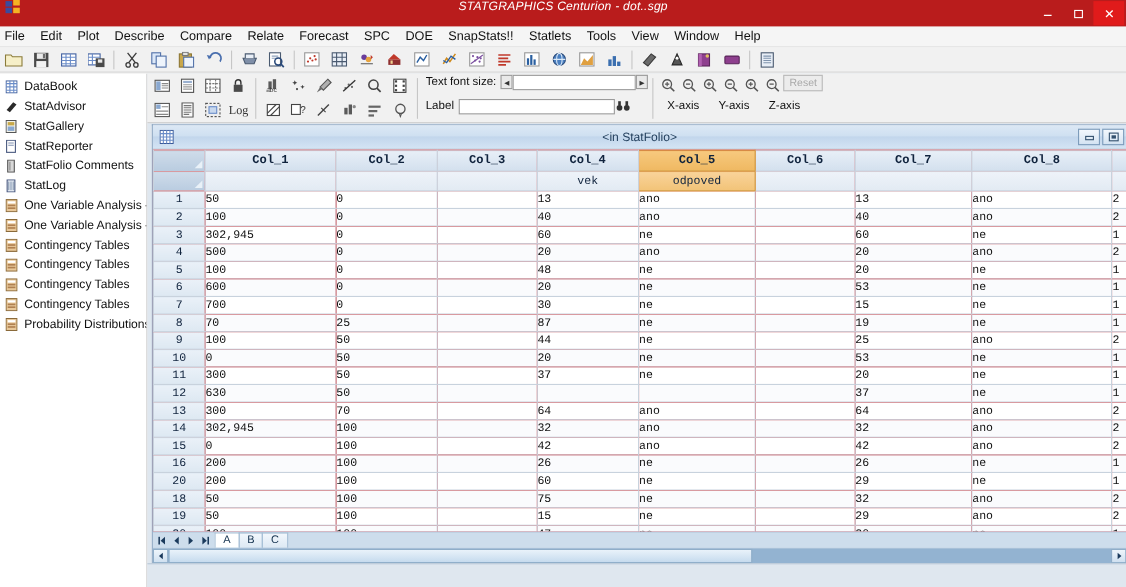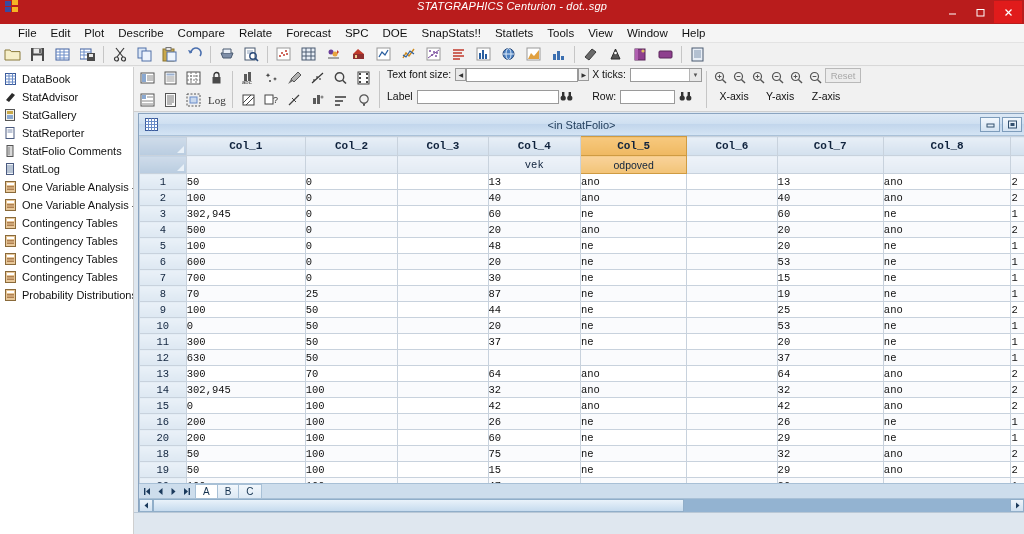--- a/index.html
+++ b/index.html
@@ -45,21 +45,21 @@
   .wbtn.close { background:#e01b1b; font-size:13px; }
   .wbtn svg { display:block; }
 
   
   .menubar {
     height: 19px; background:#f5f5f5;
     display:flex; align-items:center; font-size:11.5px; color:#111;
     border-bottom:1px solid #e3e3e3;
   }
   .menubar .mi { padding: 0 7px; line-height:19px; white-space:nowrap; }
-  .menubar .mi:first-child { padding-left:18px; }
+  .menubar .mi:first-child { padding-left:4px; }
 
   
   .toolbar {
     height:23px; background:#f1f1f1;
     display:flex; align-items:center; gap:0px;
     border-bottom:1px solid #d8d8d8;
   }
   .tb-ico {
     width:23px; height:21px; margin:0 1px;
     display:flex; align-items:center; justify-content:center;
@@ -167,21 +167,21 @@
     background:linear-gradient(to bottom,#f7c97e,#efb861);
     border-color:#cf9b42;
   }
   td.subhdr {
     height:18px; font-size:10.5px; color:#10233d; text-align:center;
     font-family:"Liberation Mono", monospace;
     background:linear-gradient(to bottom,#eef3f9,#e2eaf3);
   }
   td.subhdr.sel {
     background:linear-gradient(to bottom,#f9d39a,#f2c377);
-    border-color:#cf9b42; font-family:Liberation Sans, sans-serif; font-size:10.5px;
+    border-color:#cf9b42; font-family:Liberation Mono, monospace; font-size:10.5px;
   }
   th.corner, td.corner {
     background:linear-gradient(to bottom,#cfdcea,#b9cce0);
     position:relative;
   }
   th.corner::after, td.corner::after {
     content:""; position:absolute; right:2px; bottom:2px;
     border-left:7px solid transparent; border-bottom:7px solid #e9f1f8;
   }
   td.rowhdr {
@@ -872,42 +872,20 @@
                   <circle cx="3.2" cy="7" r="2.6"></circle>
                   <circle cx="9.8" cy="7" r="2.6"></circle>
                   <rect x="2" y="1" width="2.4" height="4"></rect>
                   <rect x="8.6" y="1" width="2.4" height="4"></rect>
                 </g>
               </svg>
             </div>
         </div>
       </div>
 
-      <div class="tb2col">
-        <div class="tb2row">
-          <span class="fieldlbl">X ticks:</span>
-          <div class="combobox" style="width:72px">
-            <span class="arrow">▼</span>
-          </div>
-        </div>
-        <div class="tb2row">
-          <span class="fieldlbl">Row:</span>
-          <div class="inputbox" style="width:55px"></div>
-          <div class="binoc" style="margin-left:3px">
-            <svg width="13" height="11" viewBox="0 0 13 11">
-                <g fill="#333">
-                  <circle cx="3.2" cy="7" r="2.6"></circle>
-                  <circle cx="9.8" cy="7" r="2.6"></circle>
-                  <rect x="2" y="1" width="2.4" height="4"></rect>
-                  <rect x="8.6" y="1" width="2.4" height="4"></rect>
-                </g>
-              </svg>
-            </div>
-        </div>
-      </div>
 
       <div class="vsep"></div>
 
       <div class="tb2col">
         <div class="tb2row" style="gap:0">
           <div class="magbtn">
             <svg width="13" height="13" viewBox="0 0 13 13">
                 <circle cx="5.5" cy="5.5" r="4" fill="none" stroke="#555" stroke-width="1.2"></circle>
                 <line x1="8.4" y1="8.4" x2="12" y2="12" stroke="#555" stroke-width="1.4"></line>
                 <line x1="3.6" y1="5.5" x2="7.4" y2="5.5" stroke="#555"></line>

